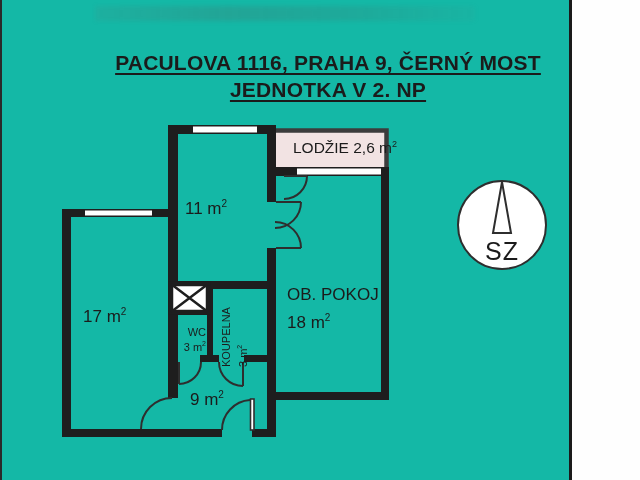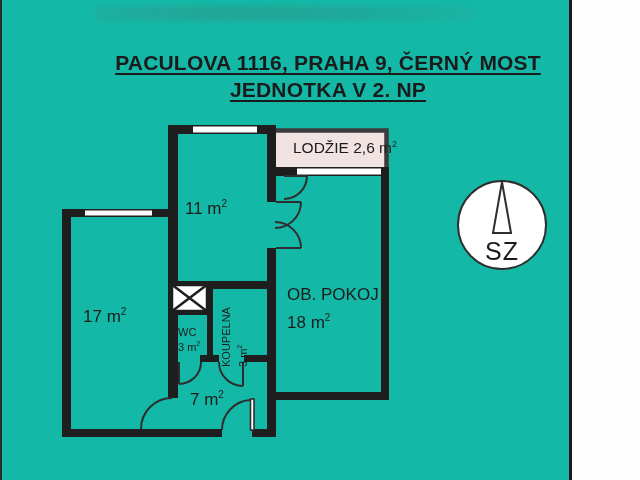--- a/index.html
+++ b/index.html
@@ -25,21 +25,21 @@
   .title div{
     font-size:21px;font-weight:bold;line-height:27px;
     text-decoration:underline;
     text-decoration-thickness:2px;
     text-underline-offset:3px;
     letter-spacing:.2px;
   }
   svg.plan{position:absolute;left:0;top:0;width:640px;height:480px;}
   .room-label{position:absolute;font-size:17px;line-height:23px;white-space:nowrap;}
   .room-label sup{font-size:10px;}
-  .room-label-small{position:absolute;font-size:11px;line-height:12px;text-align:left;white-space:nowrap;}
+  .room-label-small{position:absolute;font-size:11px;line-height:12px;text-align:right;white-space:nowrap;}
   .room-label-small sup{font-size:7px;}
   .lodzie-label{
     position:absolute;left:275px;top:139px;width:110px;height:24px;
     text-align:center;font-size:15.5px;white-space:nowrap;margin-left:15px;
   }
   .lodzie-label sup{font-size:9px;}
   .koupelna-label{
     position:absolute;left:187px;top:308px;width:92px;height:26px;
     transform:rotate(-90deg);transform-origin:50% 50%;
     font-size:11px;line-height:13px;text-align:left;white-space:nowrap;
@@ -162,18 +162,18 @@
     <div>WC</div>
     <div><span>3 m</span><sup>2</sup></div>
   </div>
 
   <div class="koupelna-label">
     <div>KOUPELNA</div>
     <div><span>3 m</span><sup>2</sup></div>
   </div>
 
   <div class="room-label" style="left:190px;top:383px;">
-    <div><span>7 m</span><sup>2</sup></div>
+    <div><span>9 m</span><sup>2</sup></div>
   </div>
 
   <div class="sz-label">SZ</div>
 
 </div>
 
 </body></html>

